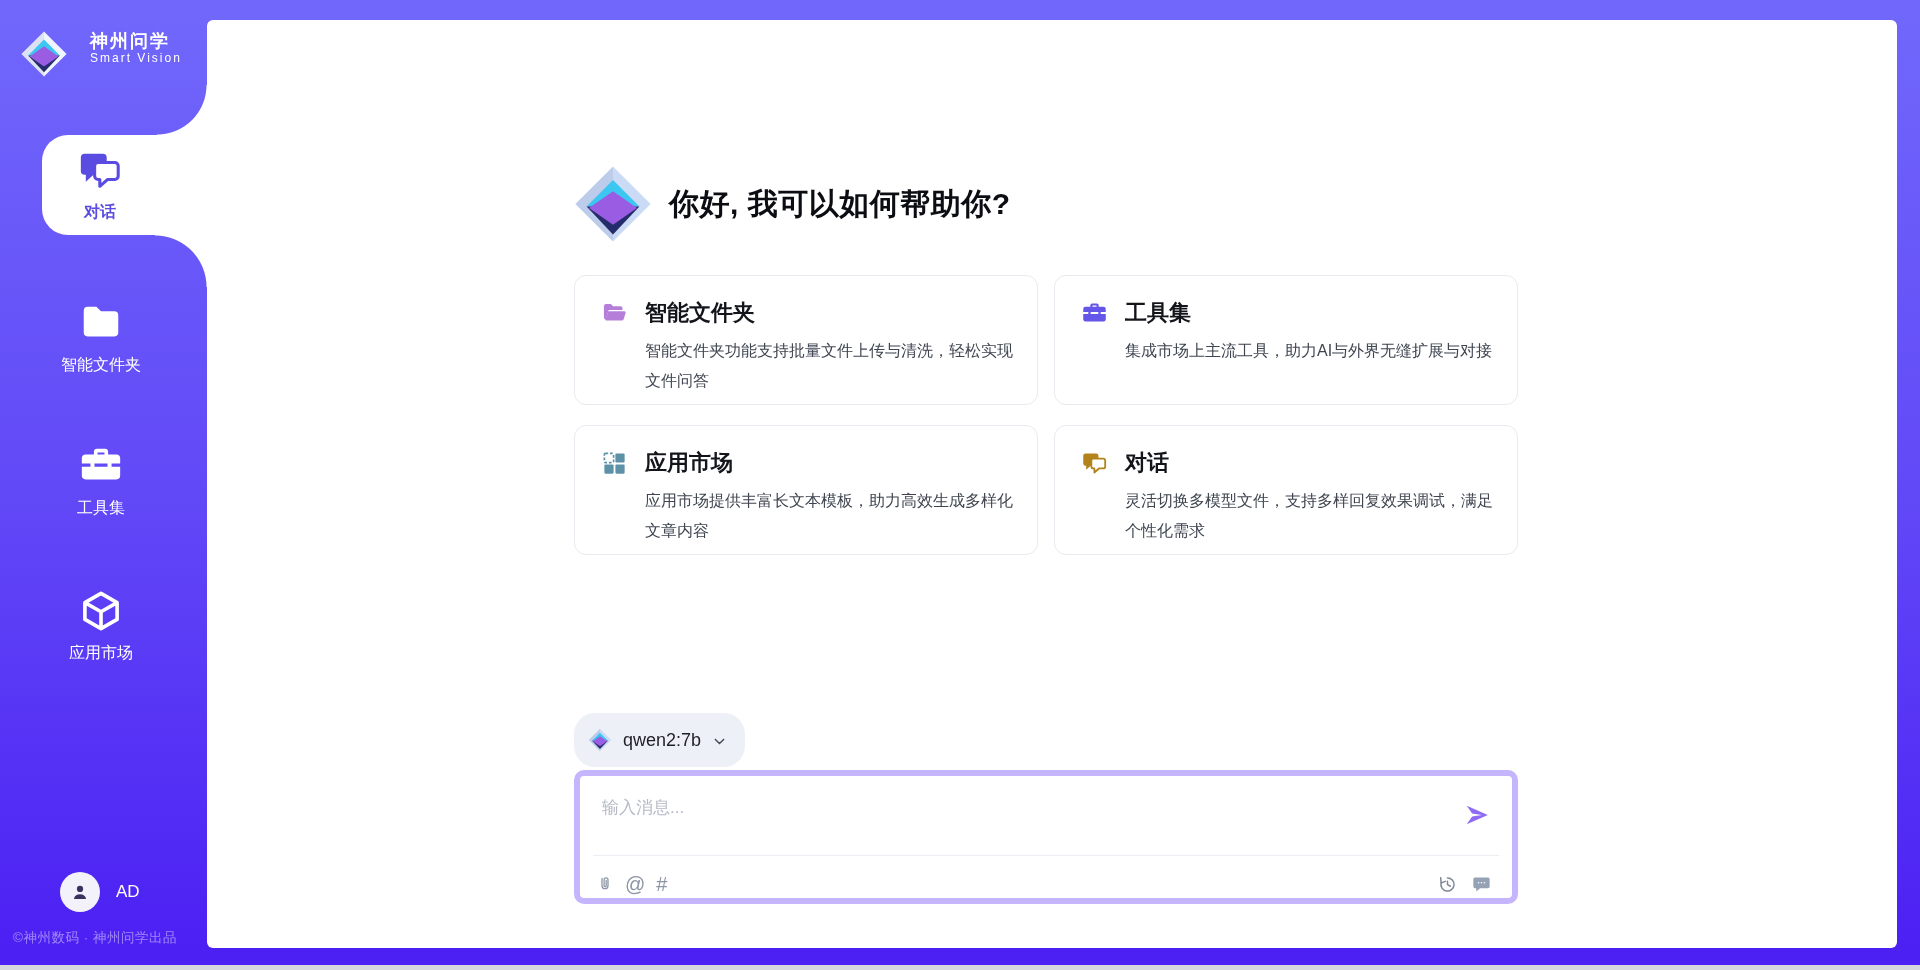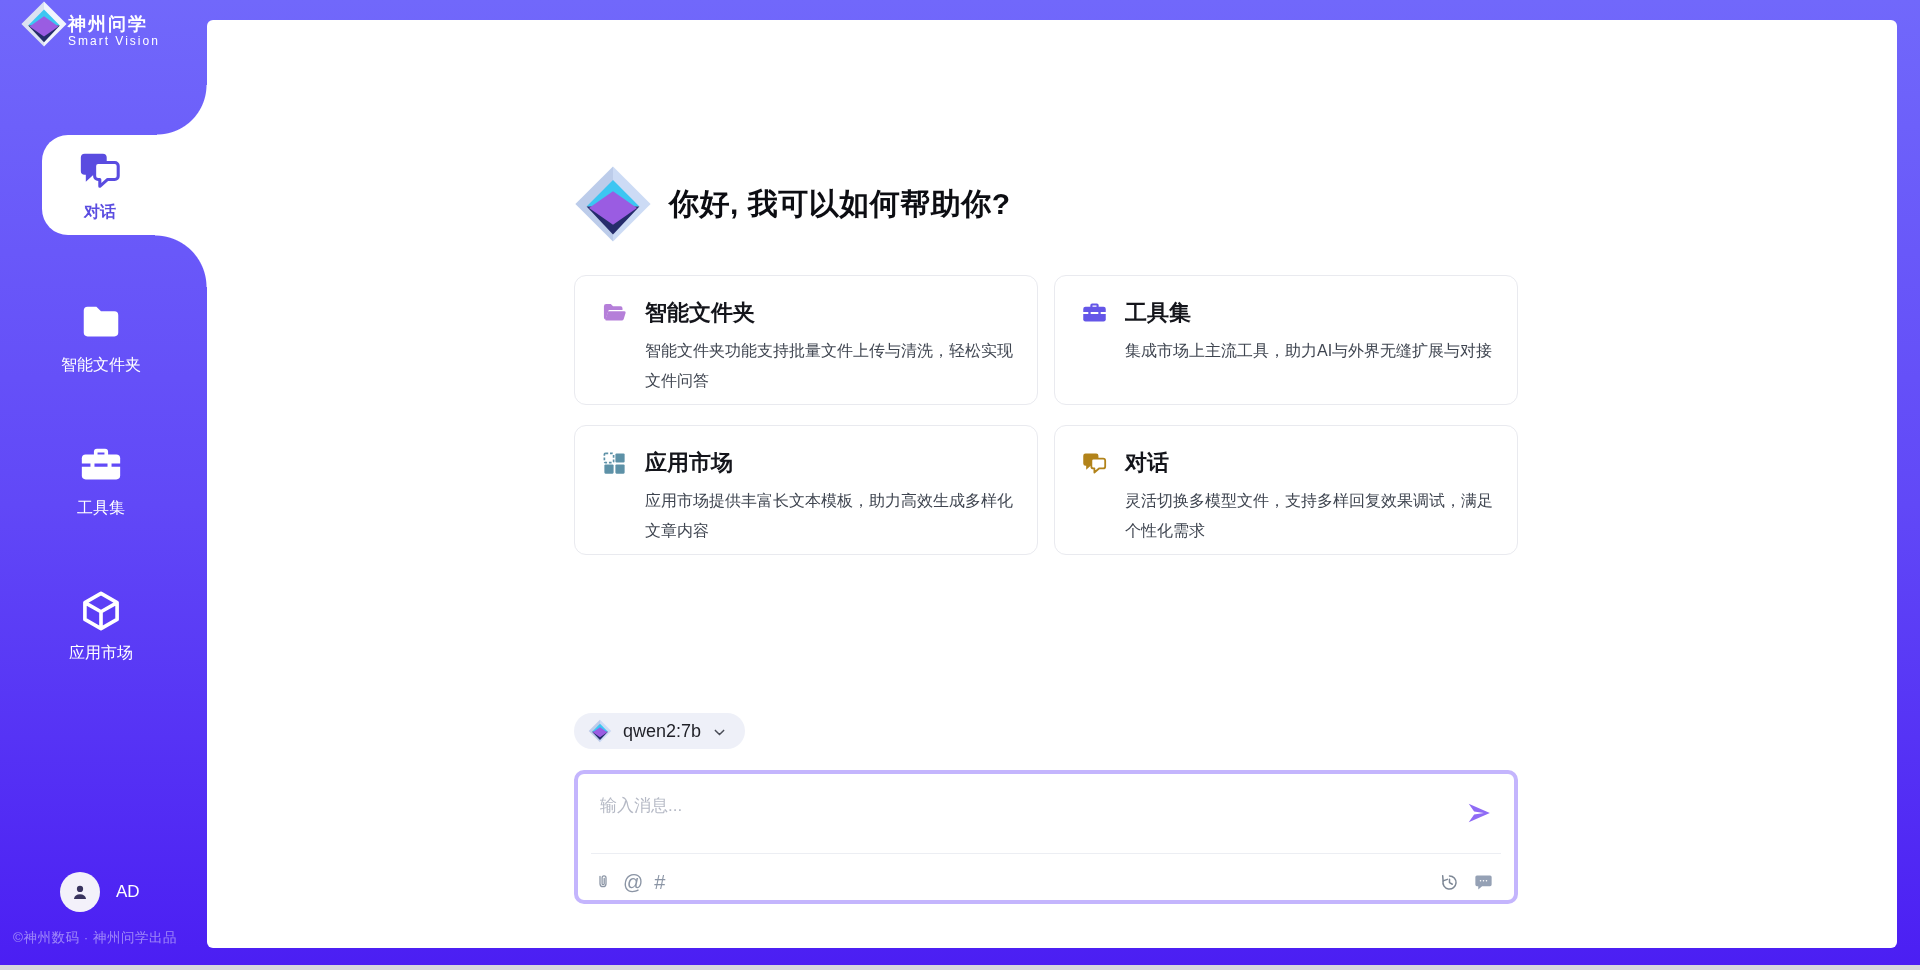--- a/index.html
+++ b/index.html
@@ -7,21 +7,21 @@
   body { font-family:"Liberation Sans","DejaVu Sans",sans-serif; }
 
   .screen{ position:relative; width:1920px; height:970px;
     background:linear-gradient(180deg,#7168fb 0%,#6148f7 52%,#4b1ef3 100%); }
 
   
   .bottom-edge{ position:absolute; left:0; bottom:0; width:100%; height:5px; background:#d6d7de; }
 
   
   .sidebar{ position:absolute; left:0; top:0; width:207px; height:100%; }
-  .logo-row{ position:absolute; top:0; left:20px; display:flex; align-items:flex-end; gap:0; }
+  .logo-row{ position:absolute; top:30px; left:20px; display:flex; align-items:flex-start; gap:22px; }
   .logo-diamond{ width:48px; height:48px; }
   .logo-name{ color:#fff; font-size:18px; font-weight:700; letter-spacing:2px; line-height:22px; }
   .logo-sub{ color:#fff; font-size:12px; letter-spacing:2px; line-height:13px; }
 
   .nav-item{ position:absolute; left:0; width:202px; display:flex; flex-direction:column;
     align-items:center; gap:9px; color:#fff; cursor:pointer; }
   .nav-item .nav-label{ font-size:16px; }
   .nav-i2{ top:300px; } .nav-i3{ top:443px; } .nav-i4{ top:588px; } .nav-i5{ top:733px; }
 
   .nav-tab{ position:absolute; top:135px; left:42px; right:0; height:100px; background:#fff;
@@ -48,29 +48,29 @@
 
   .cards{ position:absolute; left:367px; top:255px; display:grid;
     grid-template-columns:464px 464px; grid-auto-rows:130px; column-gap:16px; row-gap:20px; }
   .card{ background:#fff; border:1px solid #e9eaef; border-radius:12px; padding:22px 14px 0 26px; cursor:pointer; }
   .card-head{ display:flex; align-items:center; gap:17px; }
   .card-head svg{ width:27px; height:27px; flex:0 0 auto; }
   .card-title{ font-size:22px; font-weight:700; color:#14151b; }
   .card-desc{ margin:8px 0 0 44px; font-size:16px; line-height:30px; color:#3f4550; padding-right:6px; }
   .ic-folder{ color:#b57fd9; } .ic-toolbox{ color:#6456e8; } .ic-apps{ color:#5d91a7; } .ic-chat{ color:#b2831a; }
 
-  .model-pill{ position:absolute; left:367px; top:693px; height:36px; padding:0 18px 0 14px;
+  .model-pill{ position:absolute; left:367px; top:693px; height:54px; padding:0 18px 0 14px;
     background:#eef0f8; border-radius:21px; display:inline-flex; align-items:center; gap:11px;
     border:none; cursor:pointer; }
   .pill-diamond{ width:24px; height:24px; }
   .pill-label{ font-size:18px; color:#1f2027; }
   .pill-chevron{ width:15px; height:15px; color:#4a4d57; margin-top:2px; }
 
   .composer{ position:absolute; left:367px; top:750px; width:944px; height:134px; background:#fff;
-    border:4px solid #c4b5fd; border-radius:10px; }
+    border:6px solid #c4b5fd; border-radius:10px; }
   .composer textarea{ position:absolute; left:14px; top:14px; width:860px; height:56px; border:none;
     outline:none; resize:none; font-family:inherit; font-size:17px; color:#333; padding:6px 8px; }
   .composer textarea::placeholder{ color:#b5b9c5; }
   .send-btn{ position:absolute; right:22px; top:26px; width:26px; height:26px; color:#8f6bf5;
     background:none; border:none; cursor:pointer; padding:0; }
   .composer-divider{ position:absolute; left:13px; right:13px; top:79px; height:1px; background:#eceef3; }
   .tools-left{ position:absolute; left:16px; top:96px; display:flex; align-items:center; gap:11px; color:#8b95a5; }
   .tools-right{ position:absolute; right:20px; top:96px; display:flex; align-items:center; gap:13px; }
   .tool-btn{ background:none; border:none; padding:0; cursor:pointer; color:#8b95a5;
     display:flex; align-items:center; justify-content:center; height:24px; }

